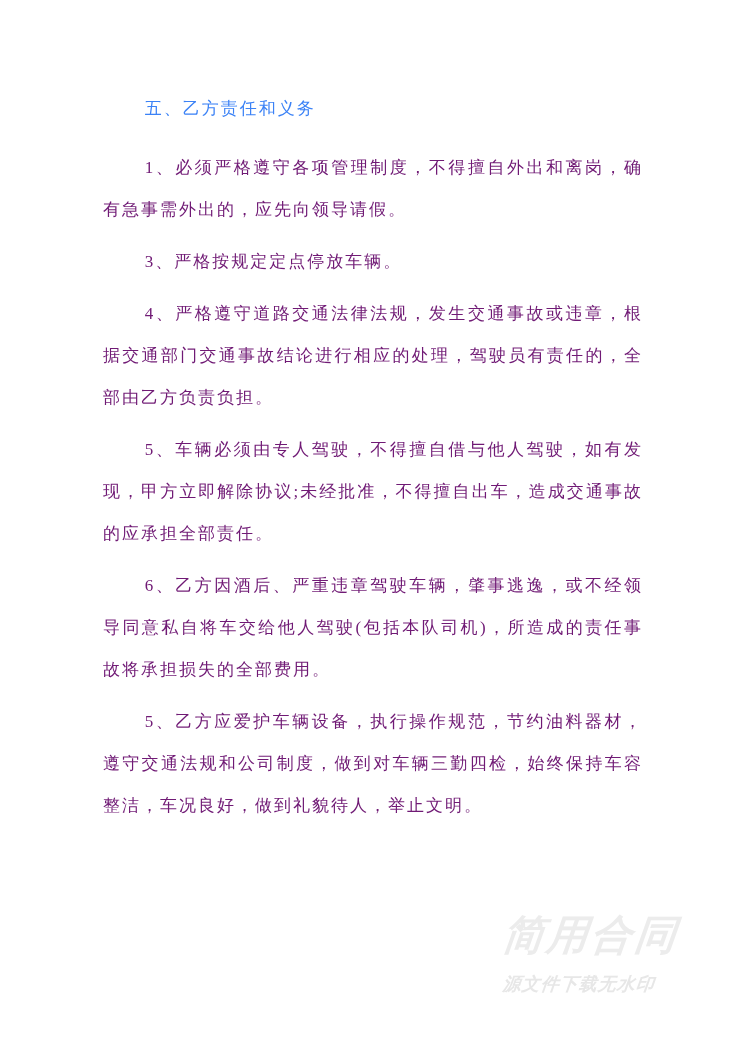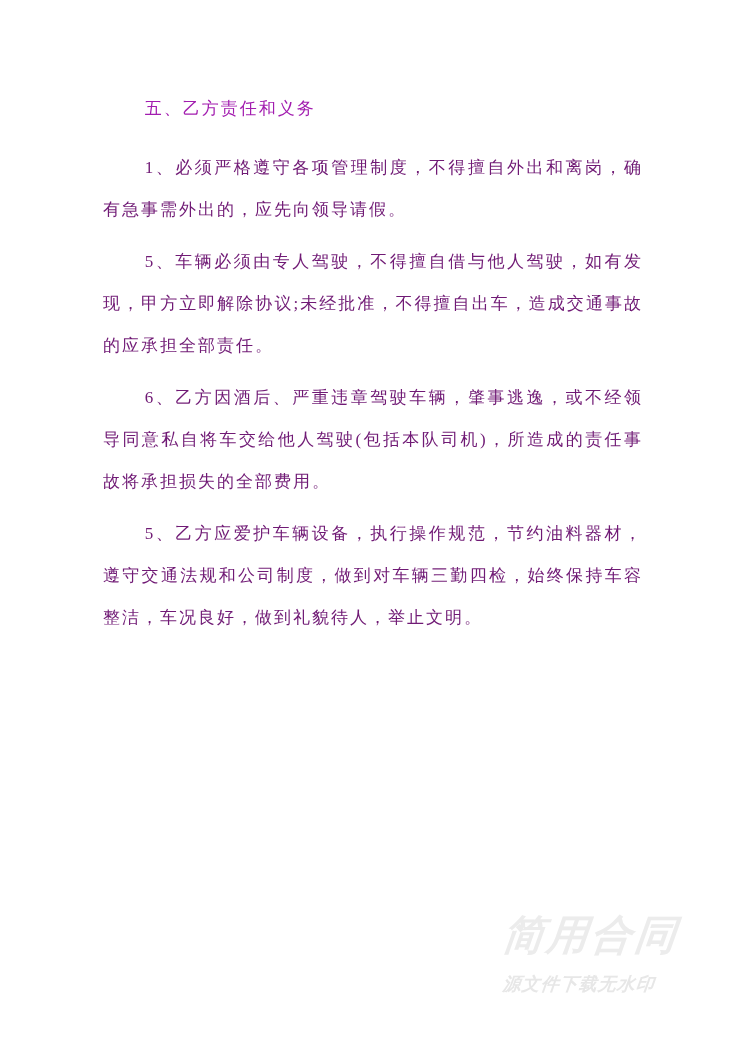--- a/index.html
+++ b/index.html
@@ -18,21 +18,21 @@
     padding: 88px 99px 0 103px;
     color: #3d3d3d;
   }
   .section-title {
     font-size: 17px;
     font-weight: normal;
     line-height: 42px;
     letter-spacing: 2px;
     text-indent: 2.45em;
     margin-bottom: 17px;
-    color: #a21caf;
+    color: #3b82f6;
   }
   .clause {
     font-size: 17px;
     line-height: 42px;
     letter-spacing: 2px;
     text-align: justify;
     text-indent: 2.45em;
     margin-bottom: 10px;
     color: #701a75;
   }
@@ -67,21 +67,23 @@
 </head>
 <body>
 
 <div class="page">
 
   <h2 class="section-title">五、乙方责任和义务</h2>
 
   <p class="clause">1、必须严格遵守各项管理制度，不得擅自外出和离岗，确有急事需外出的，应先向领导请假。</p>
 
 
+  <p class="clause">3、严格按规定定点停放车辆。</p>
 
+  <p class="clause">4、严格遵守道路交通法律法规，发生交通事故或违章，根据交通部门交通事故结论进行相应的处理，驾驶员有责任的，全部由乙方负责负担。</p>
 
   <p class="clause">5、车辆必须由专人驾驶，不得擅自借与他人驾驶，如有发现，甲方立即解除协议;未经批准，不得擅自出车，造成交通事故的应承担全部责任。</p>
 
   <p class="clause">6、乙方因酒后、严重违章驾驶车辆，肇事逃逸，或不经领导同意私自将车交给他人驾驶(包括本队司机)，所造成的责任事故将承担损失的全部费用。</p>
 
   <p class="clause">5、乙方应爱护车辆设备，执行操作规范，节约油料器材，遵守交通法规和公司制度，做到对车辆三勤四检，始终保持车容整洁，车况良好，做到礼貌待人，举止文明。</p>
 
   <div class="watermark">
     <div class="wm-title">简用合同</div>
     <div class="wm-subtitle">源文件下载无水印</div>

